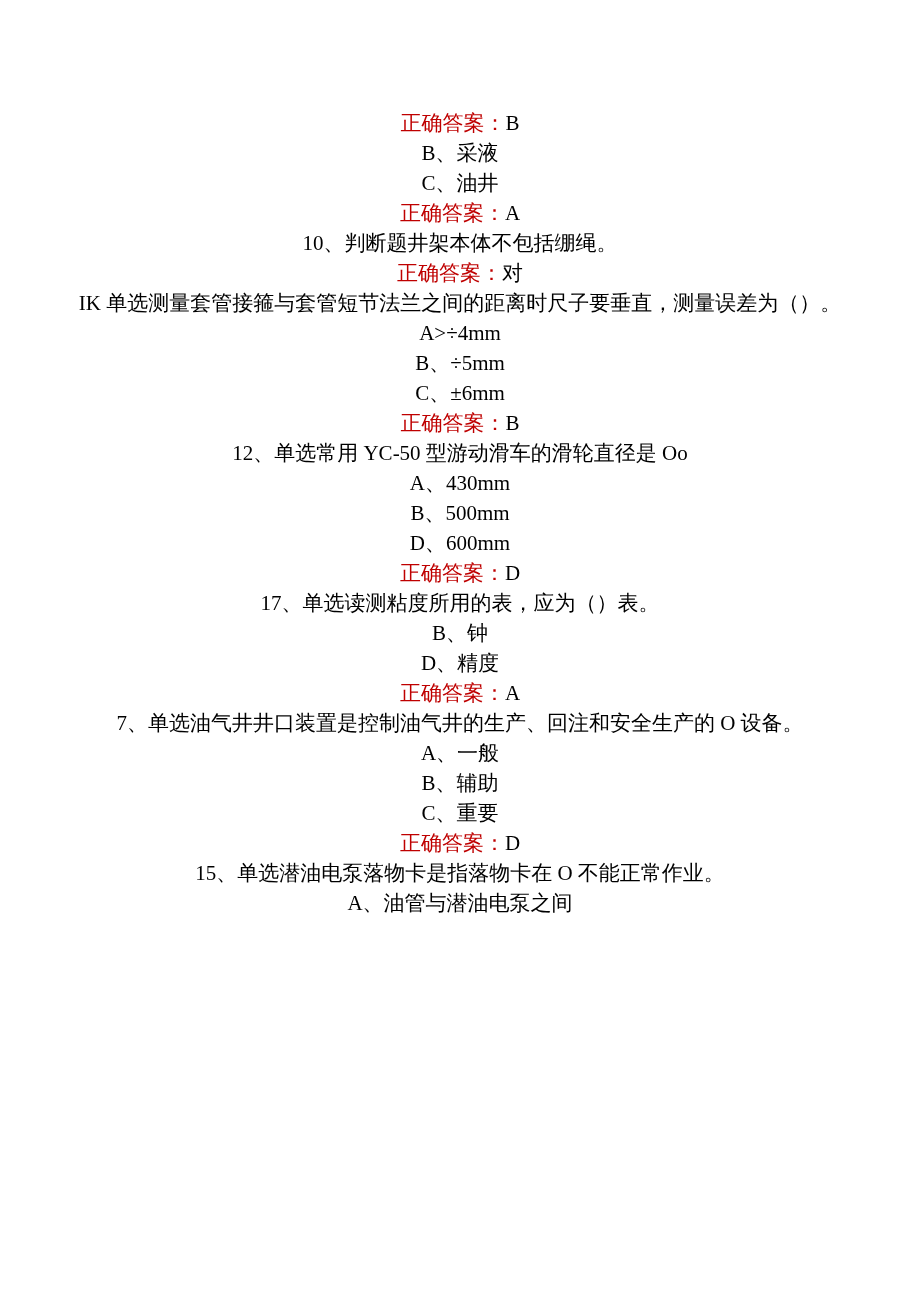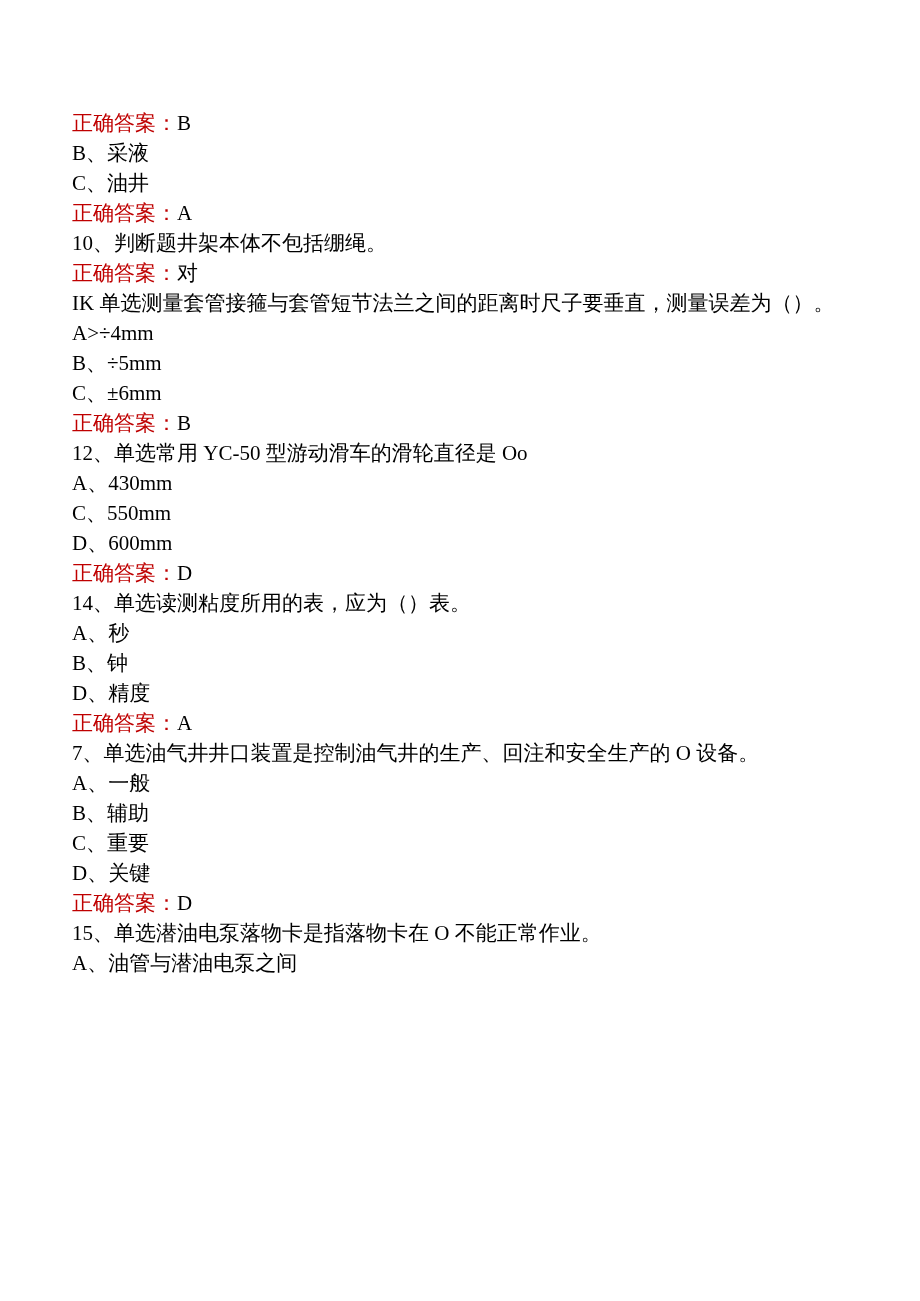--- a/index.html
+++ b/index.html
@@ -12,20 +12,21 @@
     min-height: 1301px;
     box-sizing: border-box;
     padding: 108px 72px 72px 72px;
     font-family: "SimSun", "宋体", serif;
   }
   .line {
     font-size: 21px;
     line-height: 30px;
     color: #000000;
     white-space: pre-wrap;
+    text-align: center;
   }
   .ans-label {
     color: #bf0000;
   }
   .ans-value {
     color: #000000;
   }
 </style>
 </head>
 <body>
@@ -37,29 +38,27 @@
     <div class="line"><span class="ans-label">正确答案：</span><span class="ans-value">A</span></div>
     <div class="line">10、判断题井架本体不包括绷绳。</div>
     <div class="line"><span class="ans-label">正确答案：</span><span class="ans-value">对</span></div>
     <div class="line">IK 单选测量套管接箍与套管短节法兰之间的距离时尺子要垂直，测量误差为（）。</div>
     <div class="line">A&gt;÷4mm</div>
     <div class="line">B、÷5mm</div>
     <div class="line">C、±6mm</div>
     <div class="line"><span class="ans-label">正确答案：</span><span class="ans-value">B</span></div>
     <div class="line">12、单选常用 YC-50 型游动滑车的滑轮直径是 Oo</div>
     <div class="line">A、430mm</div>
-    <div class="line">C、550mm</div>
+    <div class="line">B、500mm</div>
     <div class="line">D、600mm</div>
     <div class="line"><span class="ans-label">正确答案：</span><span class="ans-value">D</span></div>
-    <div class="line">14、单选读测粘度所用的表，应为（）表。</div>
-    <div class="line">A、秒</div>
+    <div class="line">17、单选读测粘度所用的表，应为（）表。</div>
     <div class="line">B、钟</div>
     <div class="line">D、精度</div>
     <div class="line"><span class="ans-label">正确答案：</span><span class="ans-value">A</span></div>
     <div class="line">7、单选油气井井口装置是控制油气井的生产、回注和安全生产的 O 设备。</div>
     <div class="line">A、一般</div>
     <div class="line">B、辅助</div>
     <div class="line">C、重要</div>
-    <div class="line">D、关键</div>
     <div class="line"><span class="ans-label">正确答案：</span><span class="ans-value">D</span></div>
     <div class="line">15、单选潜油电泵落物卡是指落物卡在 O 不能正常作业。</div>
     <div class="line">A、油管与潜油电泵之间</div>
   </div>
 
 </body></html>

